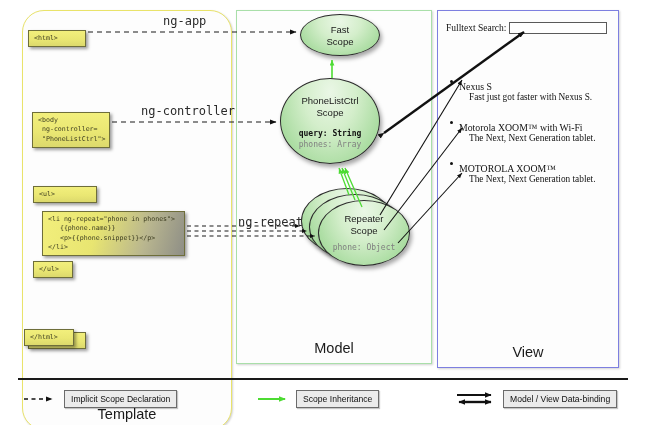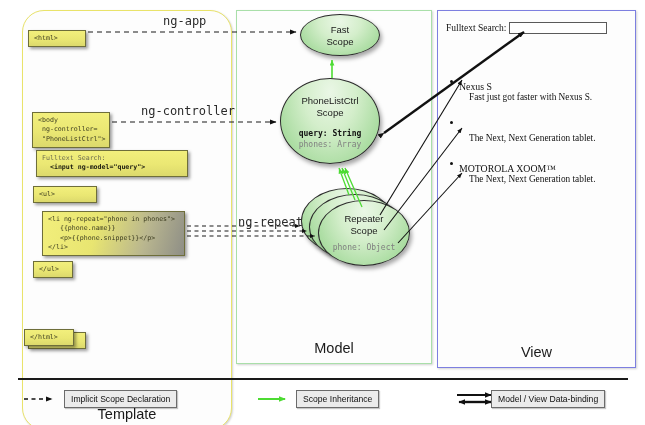--- a/index.html
+++ b/index.html
@@ -22,21 +22,21 @@
   
   .panel {
     position: absolute;
     background: #fdfdfd;
     box-sizing: border-box;
     border: 1px solid #cccccc;
     box-shadow: 1px 1px 2px rgba(0,0,0,0.18);
   }
   #panel-template { left: 22px;  top: 10px; width: 210px; height: 420px; border-color: #e9e36a; border-radius: 22px; }
   #panel-model    { left: 236px; top: 10px; width: 196px; height: 354px; border-color: #a9dfa9; }
-  #panel-view     { left: 437px; top: 10px; width: 199px; height: 358px; border-color: #7d7fe0; }
+  #panel-view     { left: 437px; top: 10px; width: 182px; height: 358px; border-color: #7d7fe0; }
 
   .panel-label {
     position: absolute;
     left: 0; bottom: 7px;
     width: 100%;
     text-align: center;
     font-size: 14.5px;
     color: #1a1a1a;
     font-family: "Liberation Sans", sans-serif;
   }
@@ -185,21 +185,21 @@
     color: #101010;
     padding: 3px 6px 3px 6px;
     white-space: nowrap;
     box-shadow: 1px 1px 1px rgba(0,0,0,0.22);
   }
   #lg1 { left: 22px; }
   #lg2 { left: 256px; }
   #lg3 { left: 455px; }
   #lg1 .legend-box { left: 42px; top: 0; }
   #lg2 .legend-box { left: 40px; top: 0; }
-  #lg3 .legend-box { left: 36px; top: 0; }
+  #lg3 .legend-box { left: 48px; top: 0; }
   .legend-glyph { position: absolute; left: 0; top: 0; }
 
   svg.overlay {
     position: absolute;
     left: 0; top: 0;
     width: 645px; height: 425px;
     pointer-events: none;
   }
 </style>
 </head>
@@ -215,22 +215,20 @@
   </div>
   <div class="panel" id="panel-view">
     <div class="panel-label">View</div>
   </div>
 
   <div class="codebox" id="tpl-html">&lt;html&gt;</div>
   <div class="codebox" id="tpl-body">&lt;body
  ng-controller=
  "PhoneListCtrl"&gt;</div>
 
-  <div class="codebox" id="tpl-search"><span class="dim">Fulltext Search:</span>
-<b>  &lt;input ng-model="query"&gt;</b></div>
 
   <div class="codebox" id="tpl-ul1">&lt;ul&gt;</div>
   <div class="codebox grad" id="tpl-li">&lt;li ng-repeat="phone in phones"&gt;
    {{phone.name}}
    &lt;p&gt;{{phone.snippet}}&lt;/p&gt;
 &lt;/li&gt;</div>
   <div class="codebox" id="tpl-ul2">&lt;/ul&gt;</div>
   <div class="codebox" id="tpl-bodyc">&lt;/body&gt;</div>
   <div class="codebox" id="tpl-htmlc">&lt;/html&gt;</div>
 
@@ -264,20 +262,21 @@
       <input id="view-search-input" type="text" value="" style="">
     </div>
 
     <div class="phone-item" id="ph0">
       <span class="phone-bullet"></span>
       <span class="phone-name">Nexus S</span>
       <span class="phone-snippet">Fast just got faster with Nexus S.</span>
     </div>
     <div class="phone-item" id="ph1">
       <span class="phone-bullet"></span>
+      <span class="phone-name">Motorola XOOM™  with Wi-Fi</span>
       <span class="phone-snippet">The Next, Next Generation tablet.</span>
     </div>
     <div class="phone-item" id="ph2">
       <span class="phone-bullet"></span>
       <span class="phone-name">MOTOROLA XOOM™</span>
       <span class="phone-snippet">The Next, Next Generation tablet.</span>
     </div>
   </div>
 
   <div class="edge-label" id="lbl-ngapp">ng-app</div>

